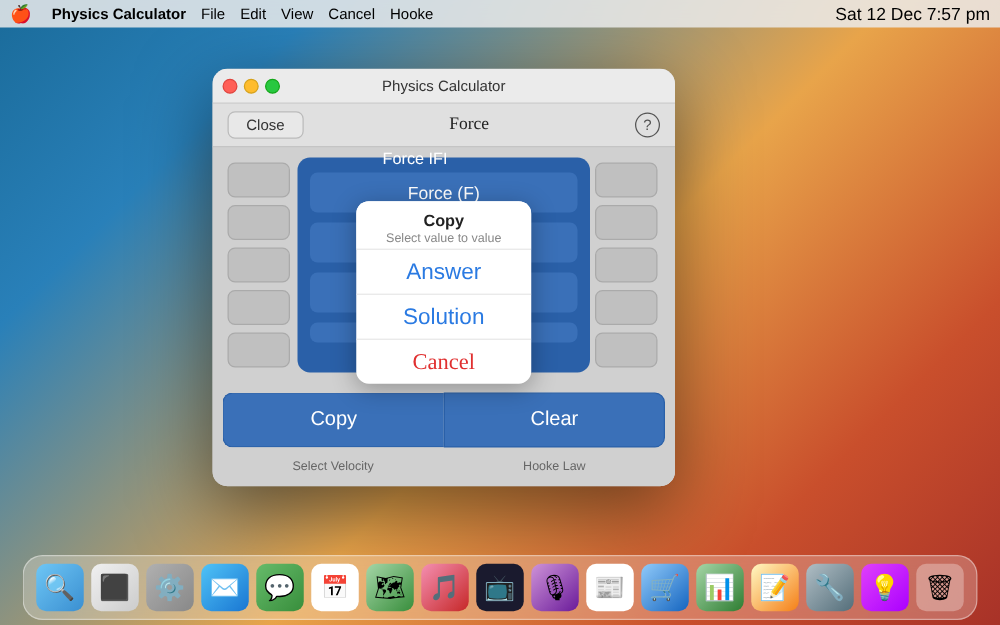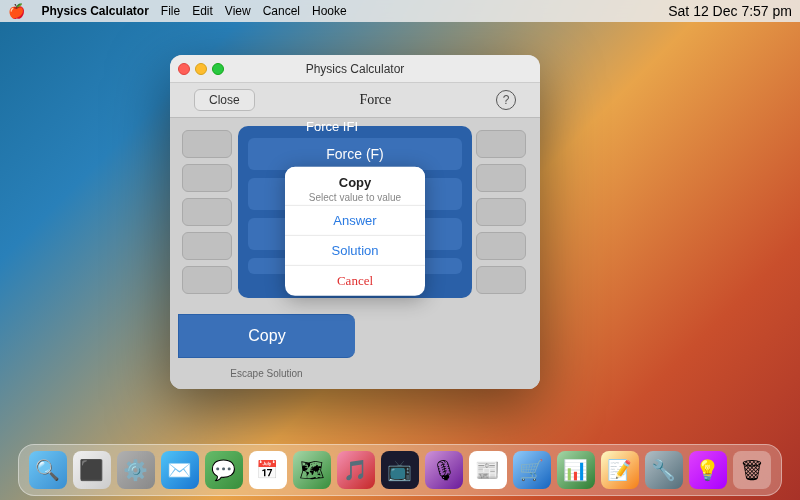--- a/index.html
+++ b/index.html
@@ -137,21 +137,21 @@
       background: #d0d0d0;
       padding: 0;
     }
 
     
     .calc-topbar {
       background: #e0e0e0;
       display: flex;
       align-items: center;
       justify-content: space-between;
-      padding: 6px 24px;
+      padding: 6px 12px;
       border-bottom: 1px solid #bbb;
     }
     .calc-close-btn {
       background: #e8e8e8;
       border: 1px solid #bbb;
       border-radius: 6px;
       padding: 3px 14px;
       font-size: 12px;
       color: #333;
       cursor: pointer;
@@ -283,21 +283,21 @@
       font-weight: 600;
       color: #222;
     }
     .popup-subtitle {
       font-size: 10px;
       color: #888;
       margin-top: 2px;
     }
     .popup-item {
       padding: 7px 10px;
-      font-size: 13px;
+      font-size: 18px;
       color: #2a7ae2;
       text-align: center;
       cursor: pointer;
       border-top: 1px solid #e8e8e8;
     }
     .popup-cancel {
       color: #e03030;
       font-family: Liberation Serif, serif;
     }
 
@@ -384,24 +384,26 @@
         <div class="side-btn"></div>
         <div class="side-btn"></div>
         <div class="side-btn"></div>
         <div class="side-btn"></div>
         <div class="side-btn"></div>
       </div>
     </div>
 
     <div class="calc-bottom">
       <button class="bottom-btn">Copy</button>
+      <button class="bottom-btn">Clear</button>
     </div>
 
     <div class="calc-footer">
-      <span class="footer-label">Escape Solution</span>
+      <span class="footer-label">Select Velocity</span>
+      <span class="footer-label">Hooke Law</span>
     </div>
   </div>
 </div>
 
 <div class="dock">
   <div class="dock-icon" style="background:linear-gradient(135deg,#6ec6f5,#3a8fd1);">🔍</div>
   <div class="dock-icon" style="background:linear-gradient(135deg,#f0f0f0,#ccc);">⬛</div>
   <div class="dock-icon" style="background:linear-gradient(135deg,#b0b0b0,#888);">⚙️</div>
   <div class="dock-icon" style="background:linear-gradient(135deg,#4fc3f7,#1976d2);">✉️</div>
   <div class="dock-icon" style="background:linear-gradient(135deg,#66bb6a,#388e3c);">💬</div>

